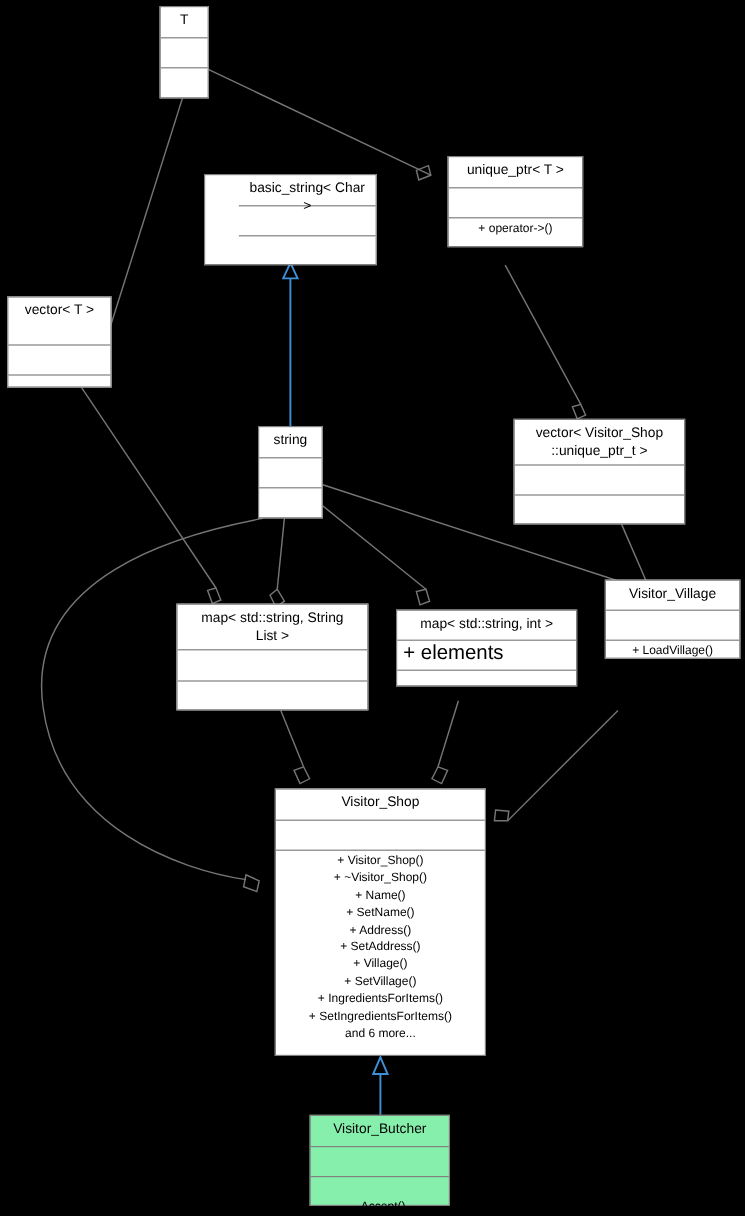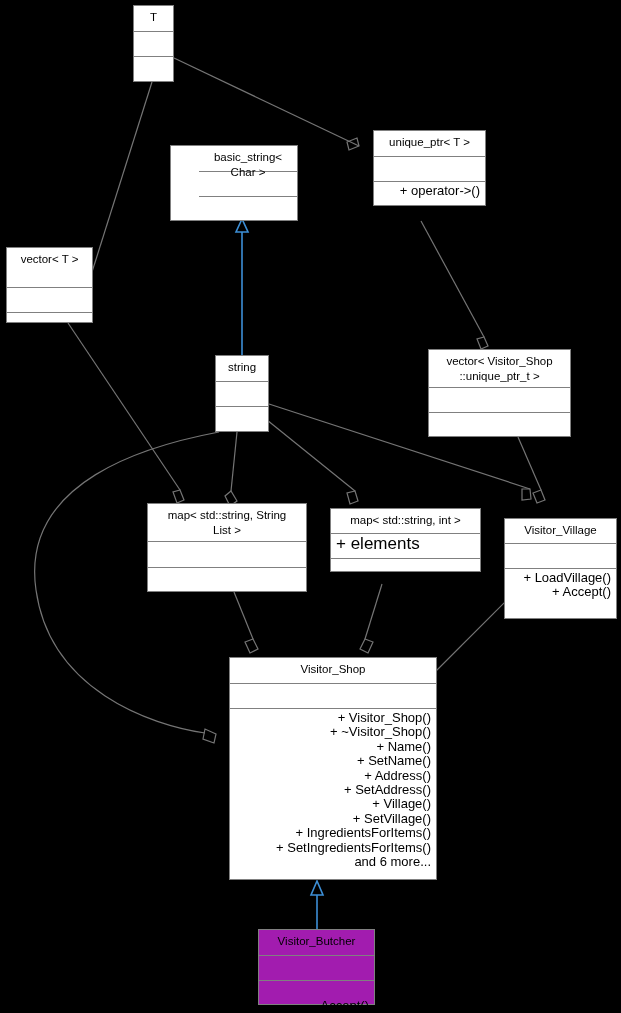--- a/index.html
+++ b/index.html
@@ -26,21 +26,21 @@
   }
   .uml-node {
     position: absolute;
     box-sizing: border-box;
     border: 1px solid #808080;
     background: #ffffff;
     color: #000000;
     z-index: 5;
   }
   .uml-node.filled {
-    background: #a21caf;
+    background: #86efac;
   }
   .node-title {
     box-sizing: border-box;
     text-align: center;
     font-size: 11.5px;
     line-height: 15px;
     padding: 4px 4px 4px 4px;
     border-bottom: 1px solid #808080;
     white-space: pre-line;
   }
@@ -48,24 +48,24 @@
     box-sizing: border-box;
     border-bottom: 1px solid #808080;
     font-size: 17px;
     line-height: 15px;
     padding: 2px 5px;
     text-align: left;
     white-space: pre-line;
   }
   .node-ops {
     box-sizing: border-box;
-    font-size: 13px;
+    font-size: 10px;
     line-height: 14.4px;
     padding: 2px 5px;
-    text-align: right;
+    text-align: center;
     white-space: pre-line;
   }
   .empty-compartment {
     min-height: 13px;
   }
 </style>
 </head>
 <body>
 
 <div id="diagram-root">
@@ -142,21 +142,21 @@
       <path d="M 317 881 l -6 14 l 12 0 z" fill="none" stroke="#3d8fd6" stroke-width="1.6"></path>
     </g>
   </svg>
 
   <div class="uml-node" id="node-t" style="left: 133px; top: 5px; width: 41px; height: 77px;">
     <div class="node-title" style="height: 26px;">T</div>
     <div class="node-attrs empty-compartment" style="height: 25px;"></div>
     <div class="node-ops empty-compartment" style="height: 24px;"></div>
   </div>
 
-  <div class="uml-node" id="node-basic_string" style="left: 170px; top: 145px; width: 128px; height: 76px; padding-left: 28px;">
+  <div class="uml-node" id="node-basic_string" style="left: 170px; top: 145px; width: 144px; height: 76px; padding-left: 28px;">
     <div class="node-title" style="height: 26px;">basic_string&lt; Char &gt;</div>
     <div class="node-attrs empty-compartment" style="height: 25px;"></div>
     <div class="node-ops empty-compartment" style="height: 23px;"></div>
   </div>
 
   <div class="uml-node" id="node-unique_ptr" style="left: 373px; top: 130px; width: 113px; height: 76px;">
     <div class="node-title" style="height: 26px;">unique_ptr&lt; T &gt;</div>
     <div class="node-attrs empty-compartment" style="height: 25px;"></div>
     <div class="node-ops" style="height: 23px;">+ operator-&gt;()</div>
   </div>
@@ -186,28 +186,28 @@
     <div class="node-attrs empty-compartment" style="height: 26px;"></div>
     <div class="node-ops empty-compartment" style="height: 23px;"></div>
   </div>
 
   <div class="uml-node" id="node-map_string_int" style="left: 330px; top: 508px; width: 151px; height: 64px;">
     <div class="node-title" style="height: 25px;">map&lt; std::string, int &gt;</div>
     <div class="node-attrs" style="height: 25px;">+ elements</div>
     <div class="node-ops empty-compartment" style="height: 24px;"></div>
   </div>
 
-  <div class="uml-node" id="node-visitor_village" style="left: 504px; top: 518px; width: 113px; height: 101px;">
+  <div class="uml-node" id="node-visitor_village" style="left: 504px; top: 483px; width: 113px; height: 66px;">
     <div class="node-title" style="height: 25px;">Visitor_Village</div>
     <div class="node-attrs empty-compartment" style="height: 25px;"></div>
     <div class="node-ops" style="height: 37px;">+ LoadVillage()
 + Accept()</div>
   </div>
 
-  <div class="uml-node" id="node-visitor_shop" style="left: 229px; top: 657px; width: 208px; height: 223px;">
+  <div class="uml-node" id="node-visitor_shop" style="left: 229px; top: 657px; width: 176px; height: 223px;">
     <div class="node-title" style="height: 26px;">Visitor_Shop</div>
     <div class="node-attrs empty-compartment" style="height: 25px;"></div>
     <div class="node-ops" style="height: 170px;">+ Visitor_Shop()
 + ~Visitor_Shop()
 + Name()
 + SetName()
 + Address()
 + SetAddress()
 + Village()
 + SetVillage()

